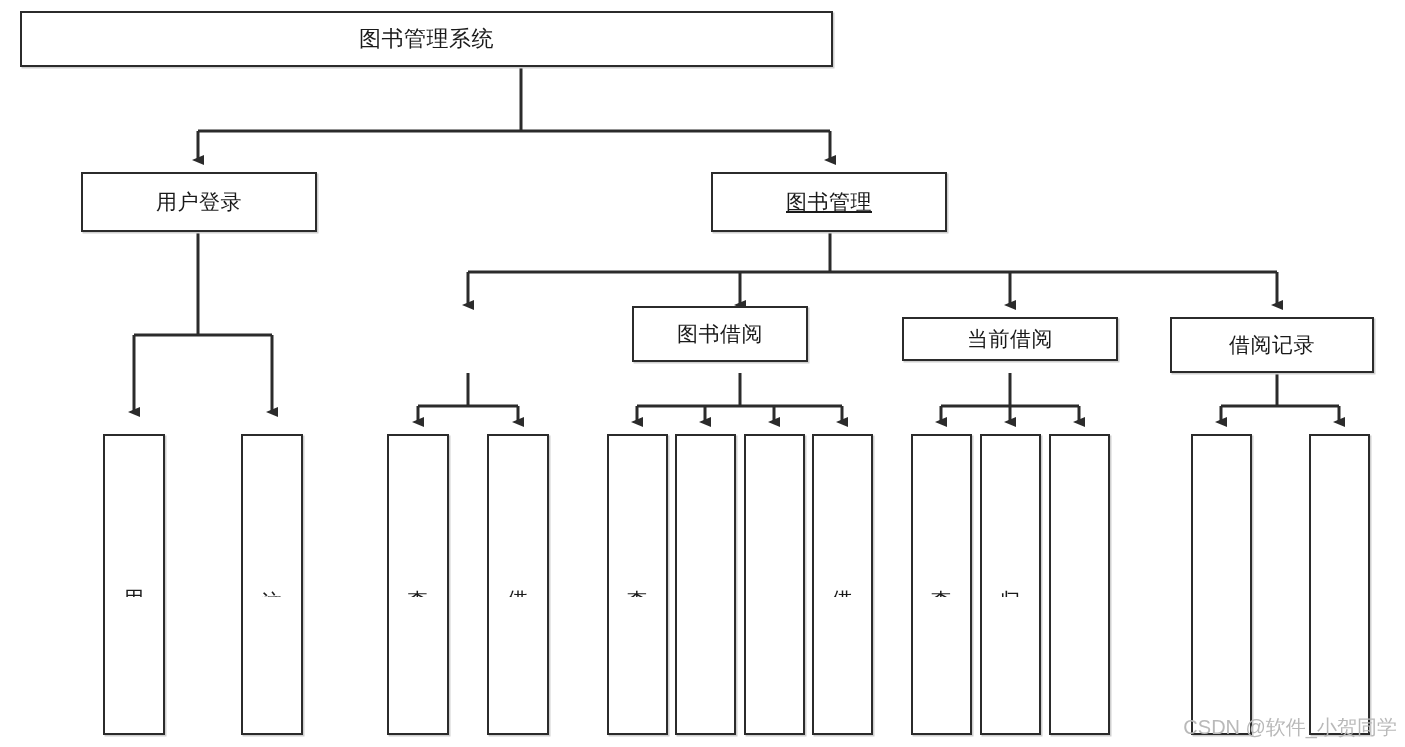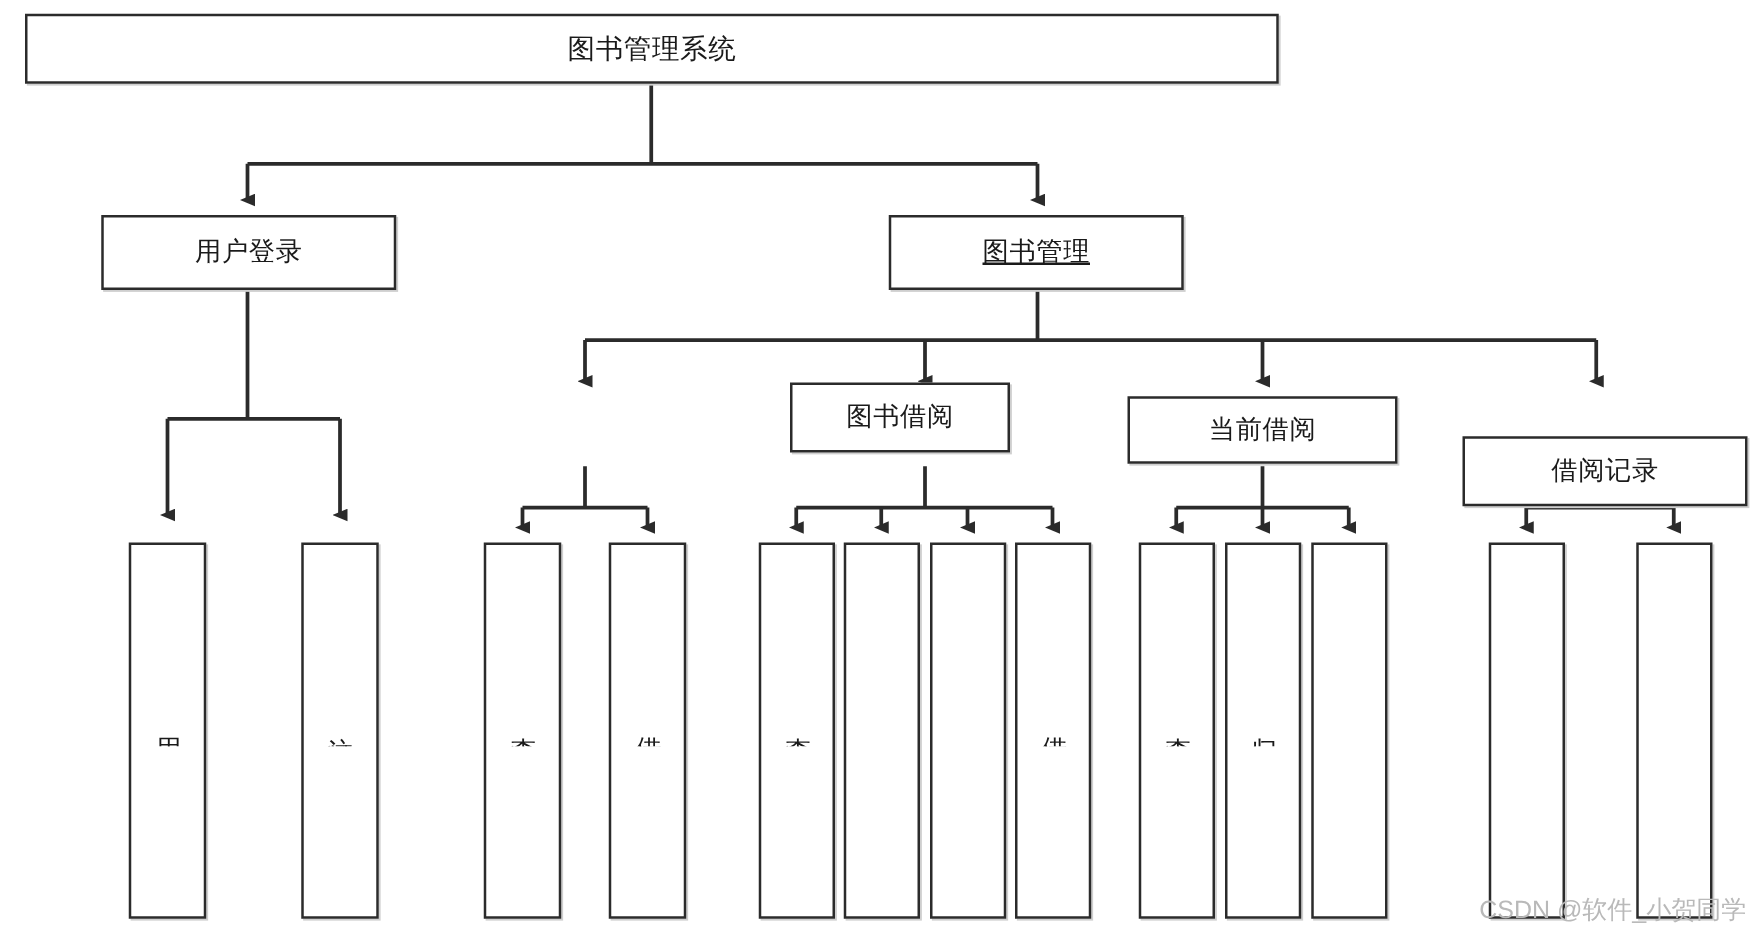--- a/index.html
+++ b/index.html
@@ -127,38 +127,38 @@
       <path d="M1010,406 L1010,422" marker-end="url(#arrow)"></path>
       <path d="M1079,406 L1079,422" marker-end="url(#arrow)"></path>
 
       <path d="M1277,373 L1277,406"></path>
       <path d="M1221,406 L1339,406"></path>
       <path d="M1221,406 L1221,422" marker-end="url(#arrow)"></path>
       <path d="M1339,406 L1339,422" marker-end="url(#arrow)"></path>
     </g>
   </svg>
 
-  <div class="node root horiz" style="left:20px; top:11px; width:1003px; height:56px;">
+  <div class="node root horiz" style="left:20px; top:11px; width:813px; height:56px;">
     <span class="lbl">图书管理系统</span>
   </div>
 
   <div class="node horiz" style="left:81px; top:172px; width:236px; height:60px;">
     <span class="lbl">用户登录</span>
   </div>
   <div class="node horiz" style="left:711px; top:172px; width:236px; height:60px;text-decoration:underline;">
     <span class="lbl">图书管理</span>
   </div>
 
   <div class="node horiz" style="left:632px; top:306px; width:176px; height:56px;">
     <span class="lbl">图书借阅</span>
   </div>
-  <div class="node horiz" style="left:902px; top:317px; width:216px; height:54px;">
+  <div class="node horiz" style="left:902px; top:317px; width:216px; height:44px;">
     <span class="lbl">当前借阅</span>
   </div>
-  <div class="node horiz" style="left:1170px; top:317px; width:228px; height:56px;margin-top:32px;">
+  <div class="node horiz" style="left:1170px; top:317px; width:204px; height:56px;">
     <span class="lbl">借阅记录</span>
   </div>
 
   <div class="node vert" style="left:103px; top:434px; width:62px; height:301px;">
     <span class="lbl">用户登录</span>
   </div>
   <div class="node vert" style="left:241px; top:434px; width:62px; height:301px;">
     <span class="lbl">注销登录</span>
   </div>
 

